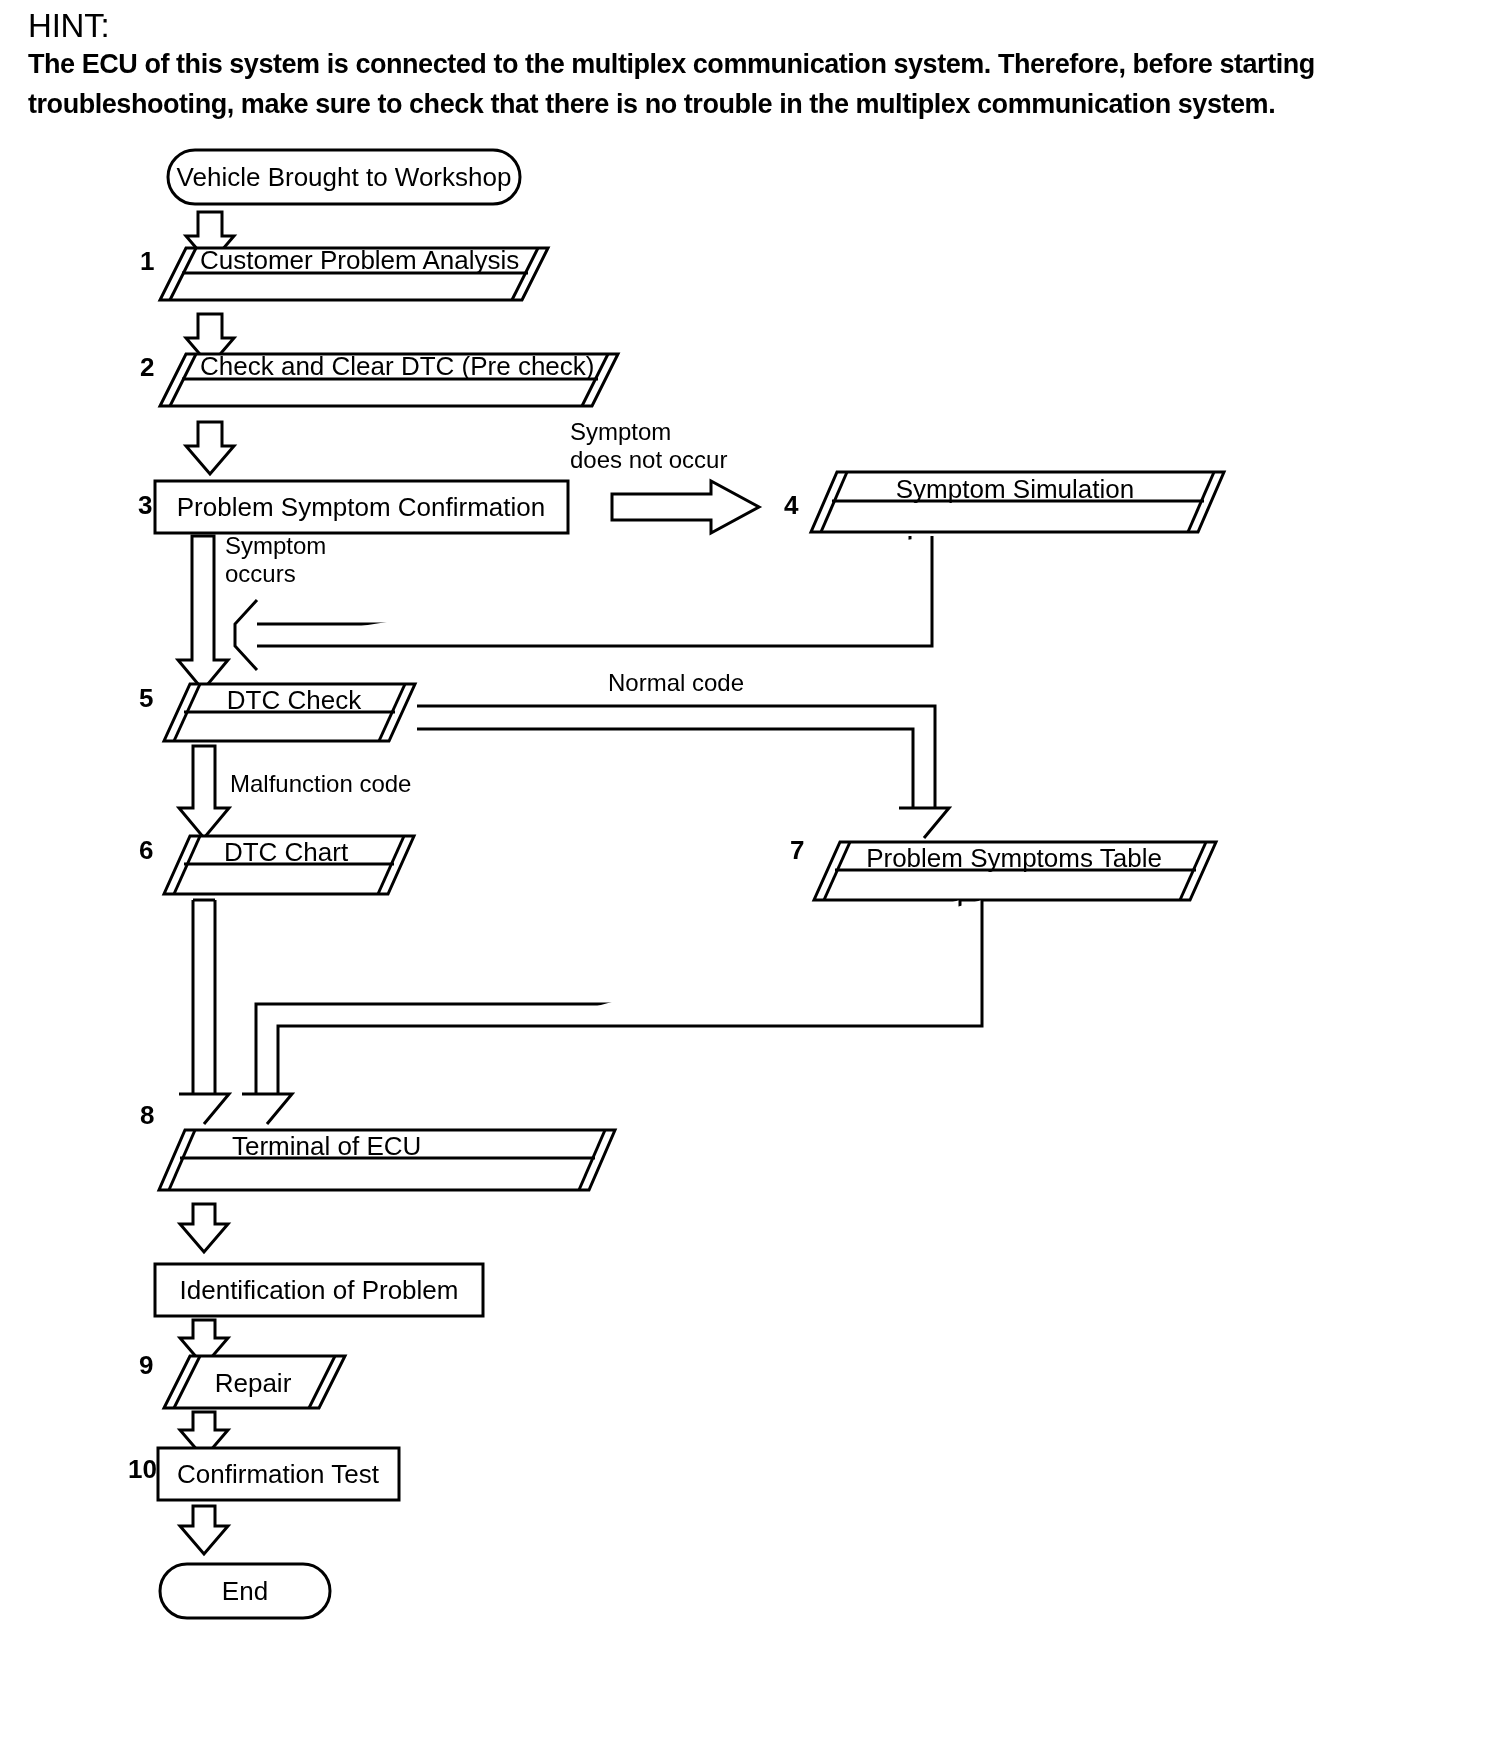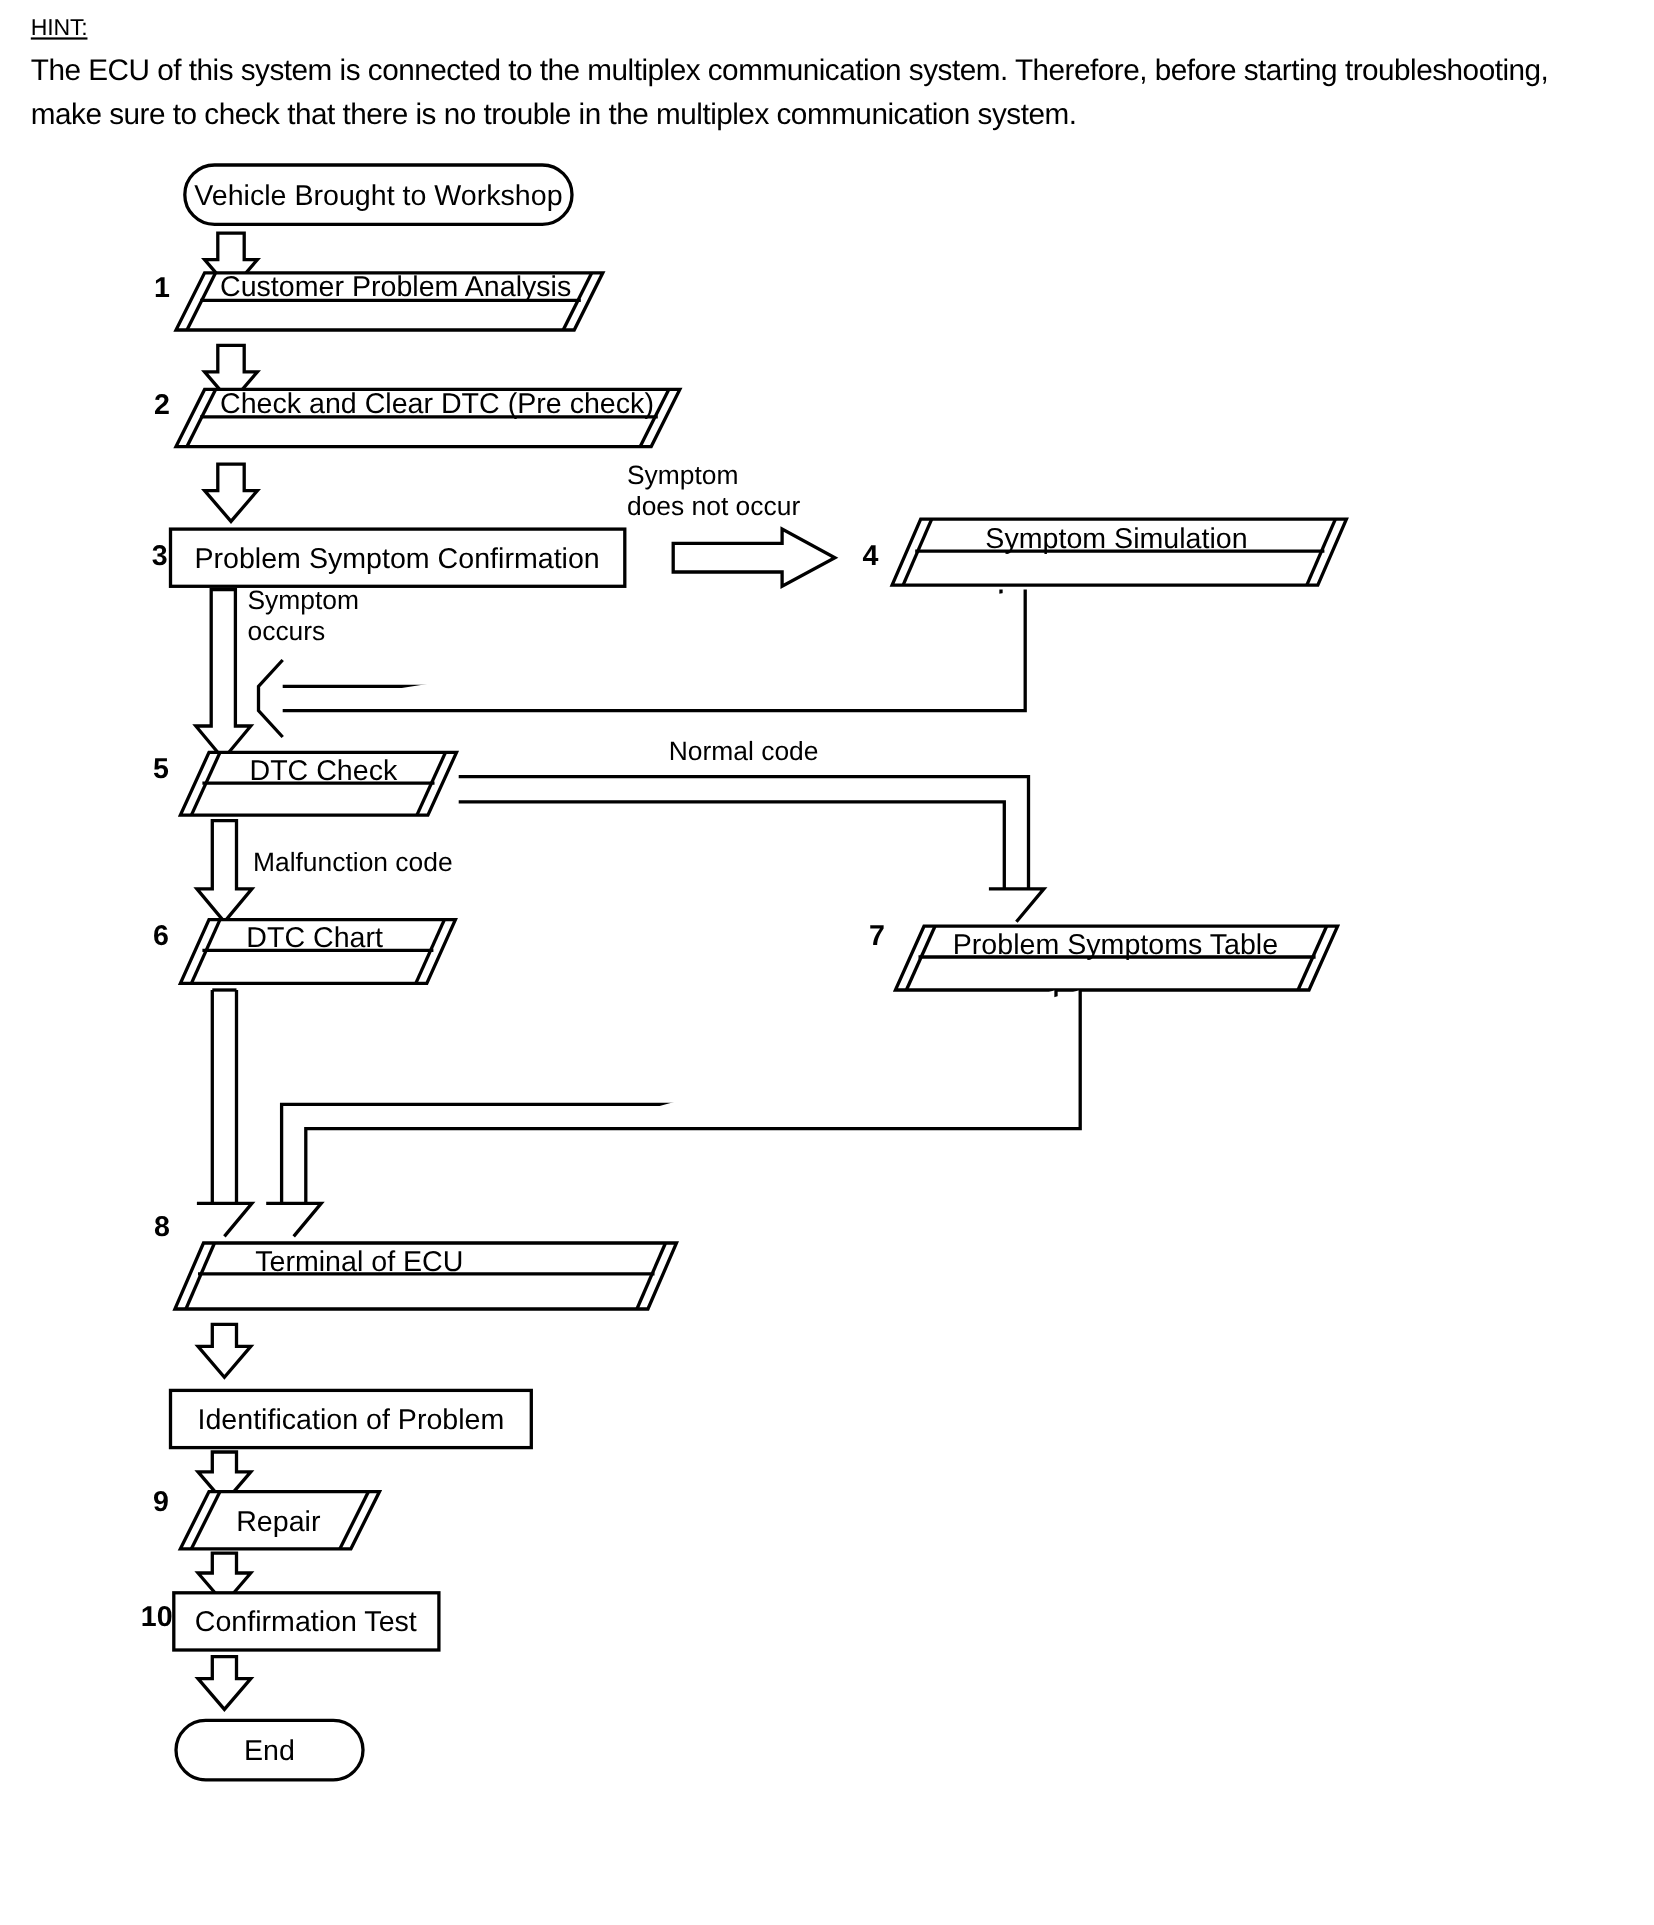--- a/index.html
+++ b/index.html
@@ -7,24 +7,24 @@
     width:1504px;height:1750px;
     font-family:"Liberation Sans", sans-serif;
     color:#000000;
     position:relative;
     overflow:hidden;
   }
   #hint-block{
     position:absolute;left:28px;top:8px;width:1460px;
   }
   #hint-label{
-    font-size:21px;line-height:36px;font-weight:400;letter-spacing:-0.2px;text-decoration:underline;
+    font-size:33px;line-height:36px;font-weight:400;letter-spacing:-0.2px;
   }
   #hint-body{
-    font-size:27px;line-height:40px;font-weight:400;letter-spacing:-0.45px;
+    font-size:27px;line-height:40px;font-weight:700;letter-spacing:-0.45px;
     width:1450px;
   }
   #flow-svg{
     position:absolute;left:0;top:124px;
   }
   svg text{
     font-family:"Liberation Sans", sans-serif;
     fill:#000;
   }
   .node-label{font-size:26px;}

